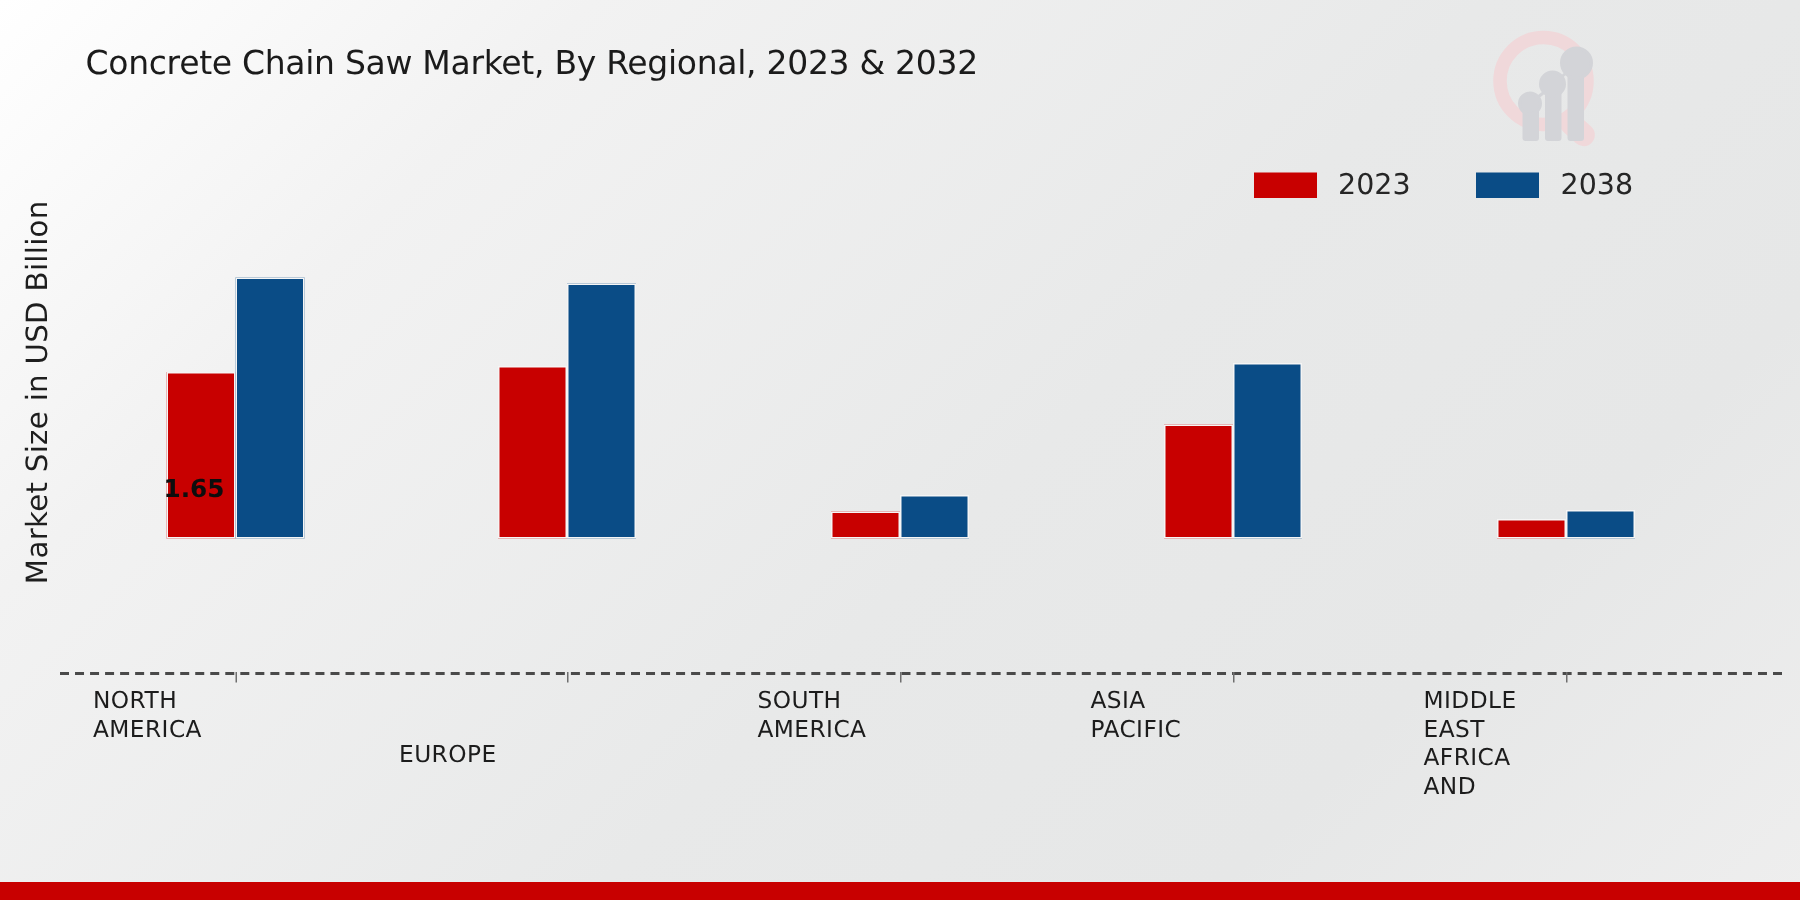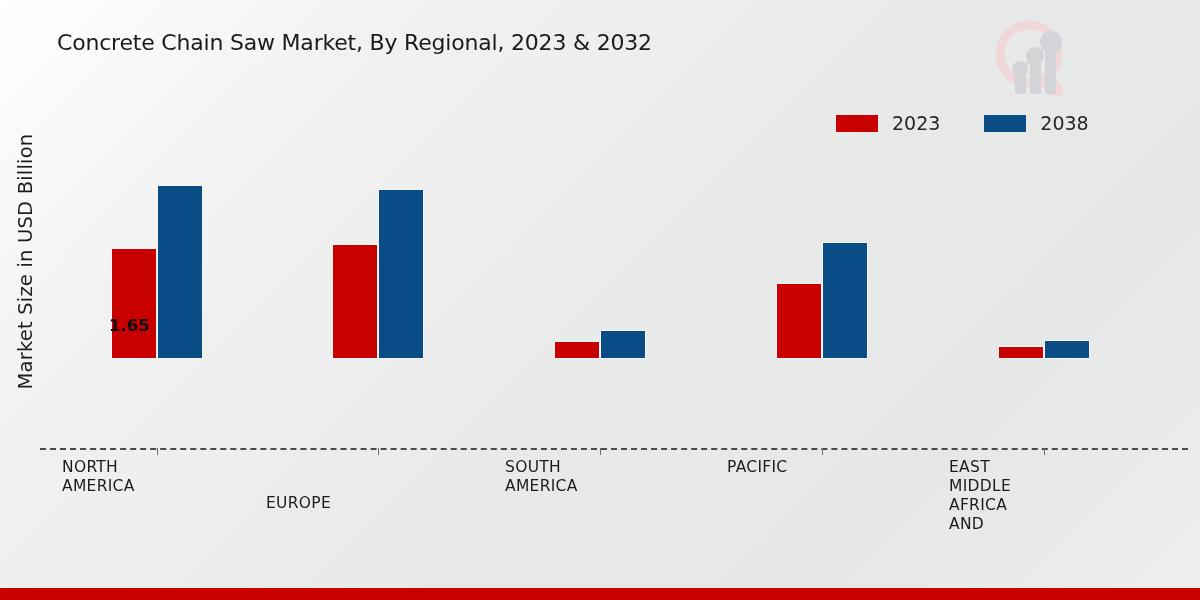--- a/index.html
+++ b/index.html
@@ -206,28 +206,29 @@
       <div class="bar blue" style="left: 600px; width: 46px; height: 28.939px; background: rgb(10, 76, 134);"></div>
       <div class="tick" style="left: 600px;"></div>
       <div class="cat-label" style="left: 505px;">
         <div>SOUTH</div>
         <div>AMERICA</div>
       </div>
       <div class="bar red" style="left: 776px; width: 46px; height: 76.049px; background: rgb(200, 0, 0);"></div>
       <div class="bar blue" style="left: 822px; width: 46px; height: 117.102px; background: rgb(10, 76, 134);"></div>
       <div class="tick" style="left: 822px;"></div>
       <div class="cat-label" style="left: 727px;">
+        <div>ASIA</div>
         <div>PACIFIC</div>
       </div>
       <div class="bar red" style="left: 998px; width: 46px; height: 12.787px; background: rgb(200, 0, 0);"></div>
       <div class="bar blue" style="left: 1044px; width: 46px; height: 18.844px; background: rgb(10, 76, 134);"></div>
       <div class="tick" style="left: 1044px;"></div>
       <div class="cat-label" style="left: 949px;">
+        <div>MIDDLE</div>
         <div>EAST</div>
-        <div>MIDDLE</div>
         <div>AFRICA</div>
         <div>AND</div>
       </div>
     </div>
 
   <div id="bottom-strip"></div>
 
 </div>
 
 </body></html>

